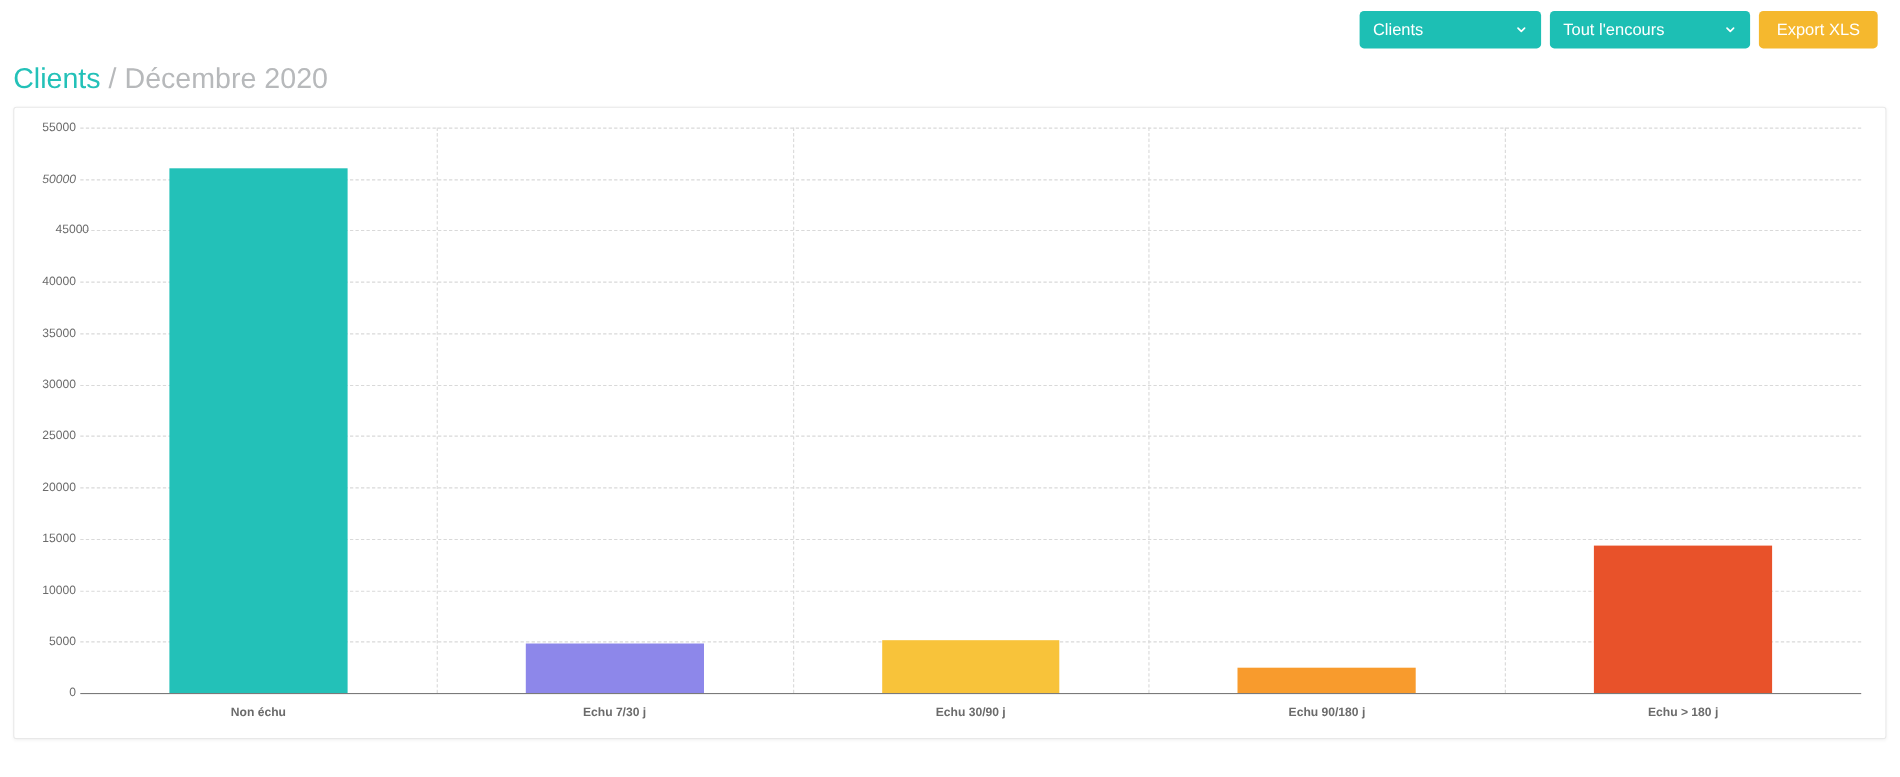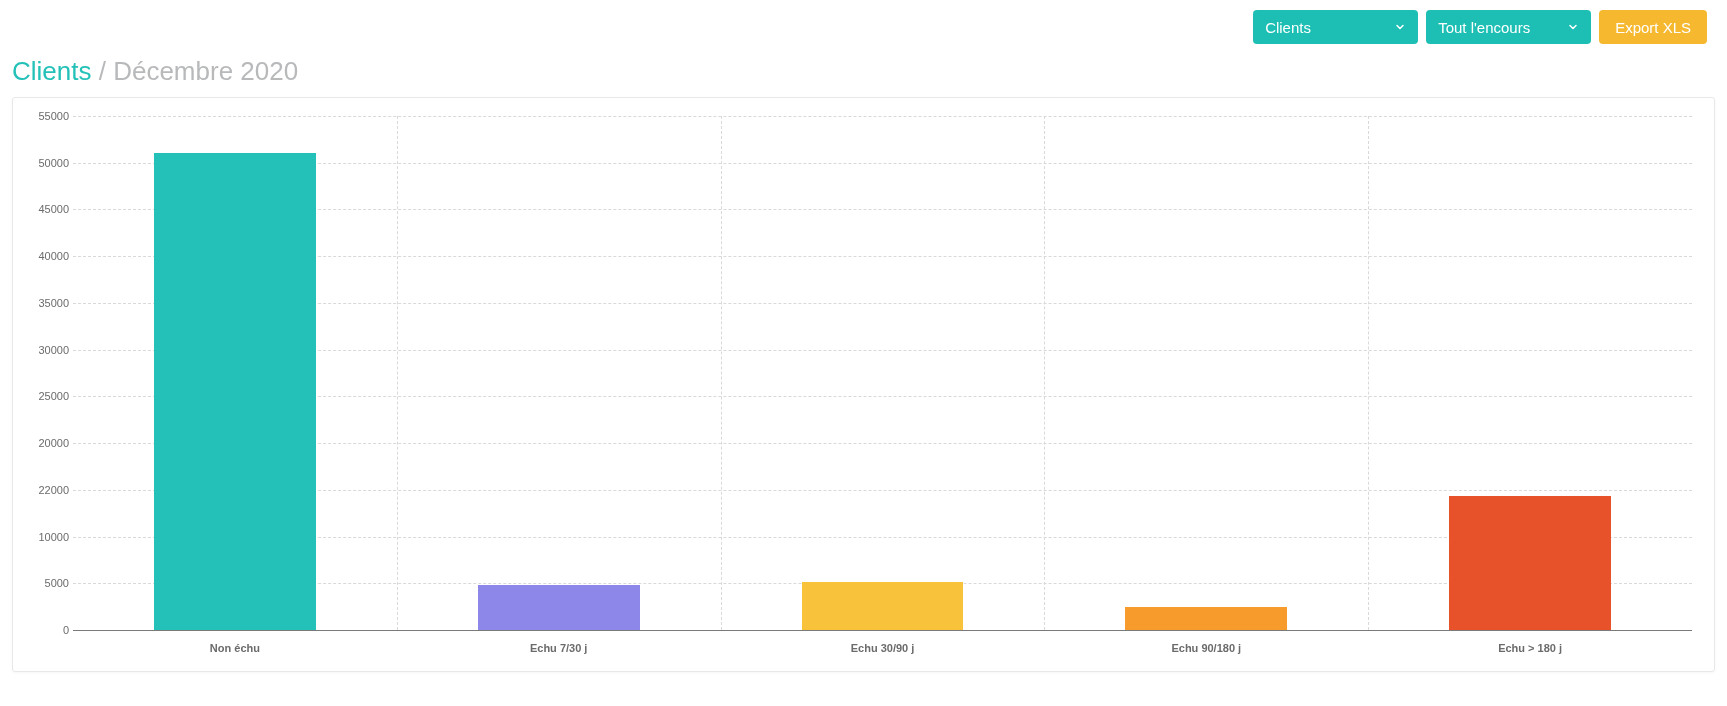--- a/index.html
+++ b/index.html
@@ -28,21 +28,21 @@
     padding: 0 12px;
     cursor: pointer;
   }
   .dd.teal { background: #1dbfb4; }
   .dd .chev {
     margin-left: 20px;
     display: inline-flex;
     align-items: center;
   }
   .dd.clients { width: 165px; }
-  .dd.encours { width: 165px; }
+  .dd.encours { width: 182px; }
   .dd.categorie { padding-right: 10px; }
   .btn-export {
     height: 34px;
     border-radius: 4px;
     background: #f5b82e;
     color: #fff;
     font-size: 15px;
     padding: 0 16px;
     display: flex;
     align-items: center;
@@ -137,35 +137,35 @@
 </div>
 
 <div class="chart-card">
   <div class="plot-area" id="plot">
       <div class="ytick" style="top: 100%;">0</div>
       <div class="gridline" style="top: 90.9091%;"></div>
       <div class="ytick" style="top: 90.9091%;">5000</div>
       <div class="gridline" style="top: 81.8182%;"></div>
       <div class="ytick" style="top: 81.8182%;">10000</div>
       <div class="gridline" style="top: 72.7273%;"></div>
-      <div class="ytick" style="top: 72.7273%;">22000</div>
+      <div class="ytick" style="top: 72.7273%;">15000</div>
       <div class="gridline" style="top: 63.6364%;"></div>
       <div class="ytick" style="top: 63.6364%;">20000</div>
       <div class="gridline" style="top: 54.5455%;"></div>
       <div class="ytick" style="top: 54.5455%;">25000</div>
       <div class="gridline" style="top: 45.4545%;"></div>
       <div class="ytick" style="top: 45.4545%;">30000</div>
       <div class="gridline" style="top: 36.3636%;"></div>
       <div class="ytick" style="top: 36.3636%;">35000</div>
       <div class="gridline" style="top: 27.2727%;"></div>
       <div class="ytick" style="top: 27.2727%; text-align: right;">40000</div>
       <div class="gridline" style="top: 18.1818%;"></div>
-      <div class="ytick" style="top: 18.1818%;">45000</div>
+      <div class="ytick" style="top: 18.1818%; margin-left: 12px;">45000</div>
       <div class="gridline" style="top: 9.09091%;"></div>
-      <div class="ytick" style="top: 9.09091%;">50000</div>
+      <div class="ytick" style="top: 9.09091%; font-style: italic;">50000</div>
       <div class="gridline" style="top: 0%;"></div>
       <div class="ytick" style="top: 0%;">55000</div>
       <div class="vline" style="left: 20%;"></div>
       <div class="vline" style="left: 40%;"></div>
       <div class="vline" style="left: 60%;"></div>
       <div class="vline" style="left: 80%;"></div>
       <div class="bar" style="left: 5%; width: 10%; height: 92.7273%; background: rgb(35, 193, 184);"></div>
       <div class="xtick" style="left: 10%;">Non échu</div>
       <div class="bar" style="left: 25%; width: 10%; height: 8.72727%; background: rgb(141, 135, 234);"></div>
       <div class="xtick" style="left: 30%;">Echu 7/30 j</div>

